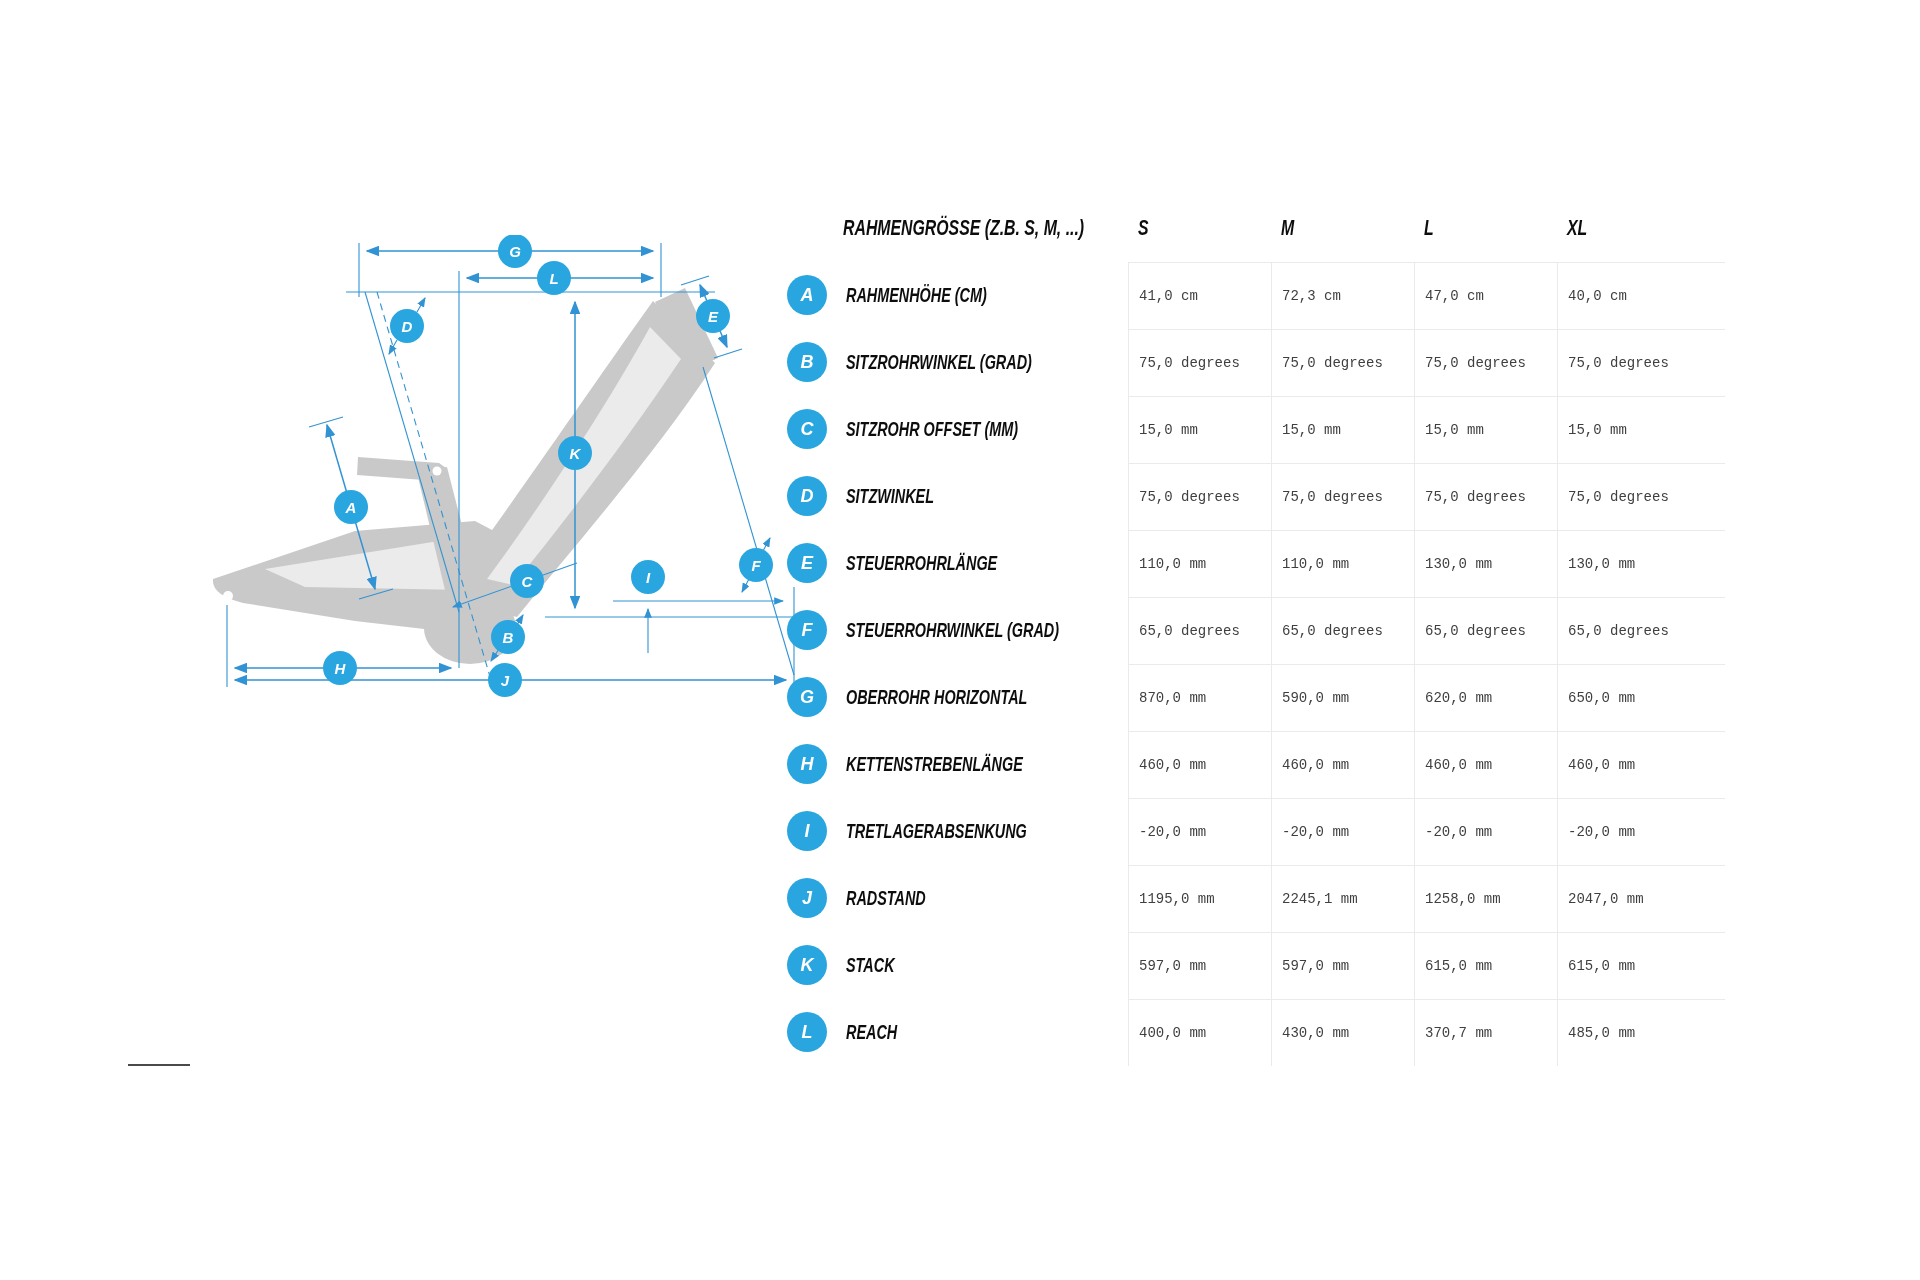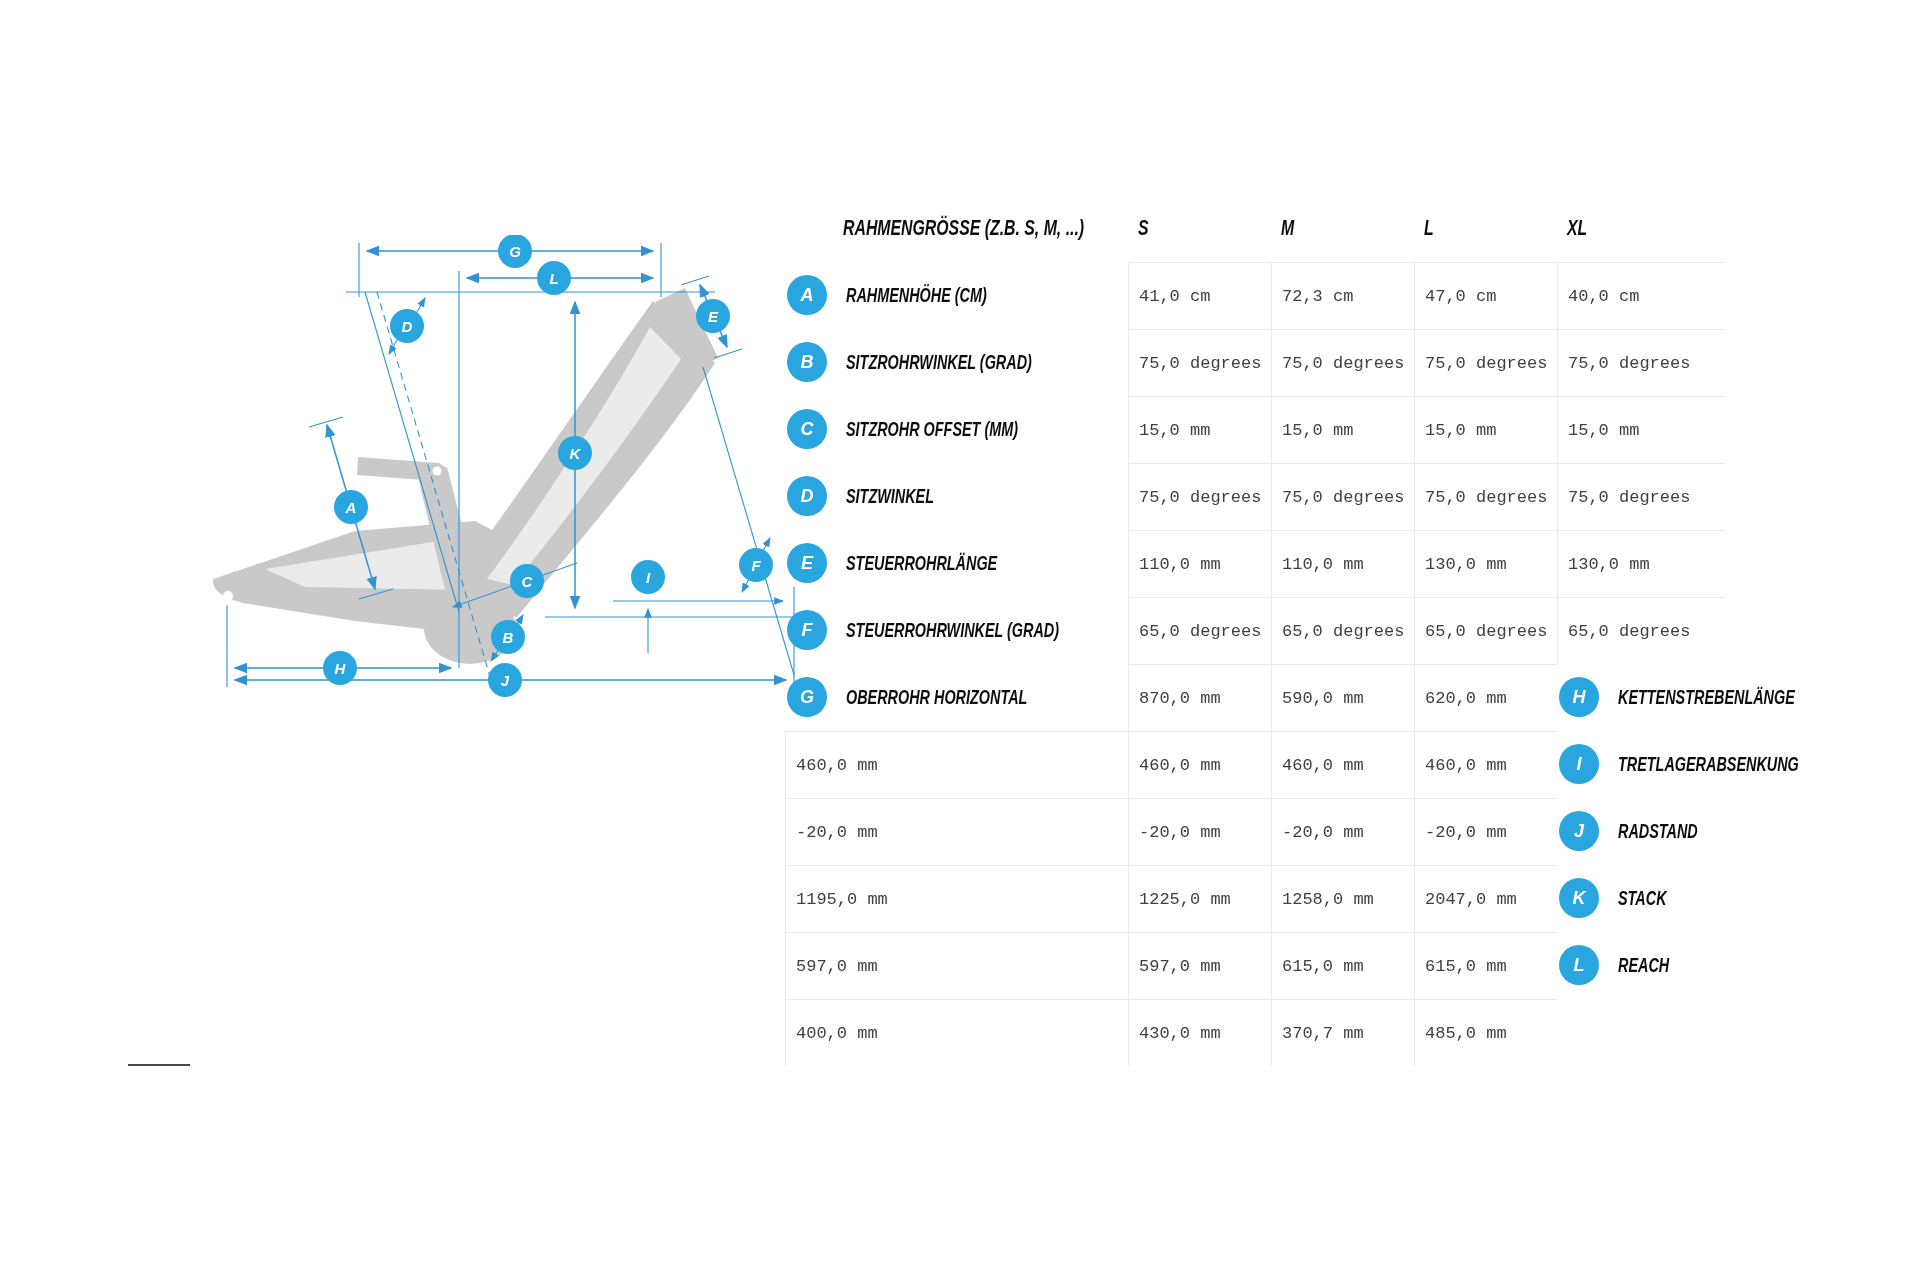--- a/index.html
+++ b/index.html
@@ -22,21 +22,21 @@
   .badge{width:40px;height:40px;margin-left:2px;border-radius:50%;
     background:#29a6df;color:#fff;display:flex;align-items:center;justify-content:center;
     font-weight:bold;font-style:italic;font-size:18px;flex:0 0 auto;
     font-family:"Liberation Sans",sans-serif;}
   .rlabel-wrap{margin-left:19px;}
   .rlabel{font-size:20px;}
   .valhead{padding-left:10px;}
   .val{height:66px;display:flex;align-items:center;padding-left:10px;
     border-left:1px solid #eaeaea;border-top:1px solid #eaeaea;
     font-family:"Liberation Mono","DejaVu Sans Mono",monospace;
-    font-size:17px;color:#3f3f3f;white-space:pre;}
+    font-size:14px;color:#3f3f3f;white-space:pre;}
 
   #bottom-dash{position:absolute;left:128px;top:1064px;width:62px;height:2px;background:#4a4a4a;}
 
   .dim{stroke:#3193d3;stroke-width:1.5;fill:none;}
   .thin{stroke:#3193d3;stroke-width:1.1;fill:none;}
   .dash{stroke:#3193d3;stroke-width:1.1;fill:none;stroke-dasharray:7 5;}
   .gray{fill:#c9c9c9;}
   .lgray{fill:#ebebeb;}
   .mk{fill:#29a6df;}
   .mktext{fill:#ffffff;font-family:"Liberation Sans",sans-serif;
@@ -231,20 +231,21 @@
   <div class="val">65,0 degrees</div>
   <div class="val">65,0 degrees</div>
 
   <div class="labelcell">
     <span class="badge">G</span>
     <span class="rlabel-wrap"><span class="cond rlabel">OBERROHR HORIZONTAL</span></span>
   </div>
   <div class="val">870,0 mm</div>
   <div class="val">590,0 mm</div>
   <div class="val">620,0 mm</div>
+  <div class="val">650,0 mm</div>
 
   <div class="labelcell">
     <span class="badge">H</span>
     <span class="rlabel-wrap"><span class="cond rlabel">KETTENSTREBENLÄNGE</span></span>
   </div>
   <div class="val">460,0 mm</div>
   <div class="val">460,0 mm</div>
   <div class="val">460,0 mm</div>
   <div class="val">460,0 mm</div>
 
@@ -255,21 +256,21 @@
   <div class="val">-20,0 mm</div>
   <div class="val">-20,0 mm</div>
   <div class="val">-20,0 mm</div>
   <div class="val">-20,0 mm</div>
 
   <div class="labelcell">
     <span class="badge">J</span>
     <span class="rlabel-wrap"><span class="cond rlabel">RADSTAND</span></span>
   </div>
   <div class="val">1195,0 mm</div>
-  <div class="val">1225,0 mm</div>
+  <div class="val">2245,1 mm</div>
   <div class="val">1258,0 mm</div>
   <div class="val">2047,0 mm</div>
 
   <div class="labelcell">
     <span class="badge">K</span>
     <span class="rlabel-wrap"><span class="cond rlabel">STACK</span></span>
   </div>
   <div class="val">597,0 mm</div>
   <div class="val">597,0 mm</div>
   <div class="val">615,0 mm</div>

